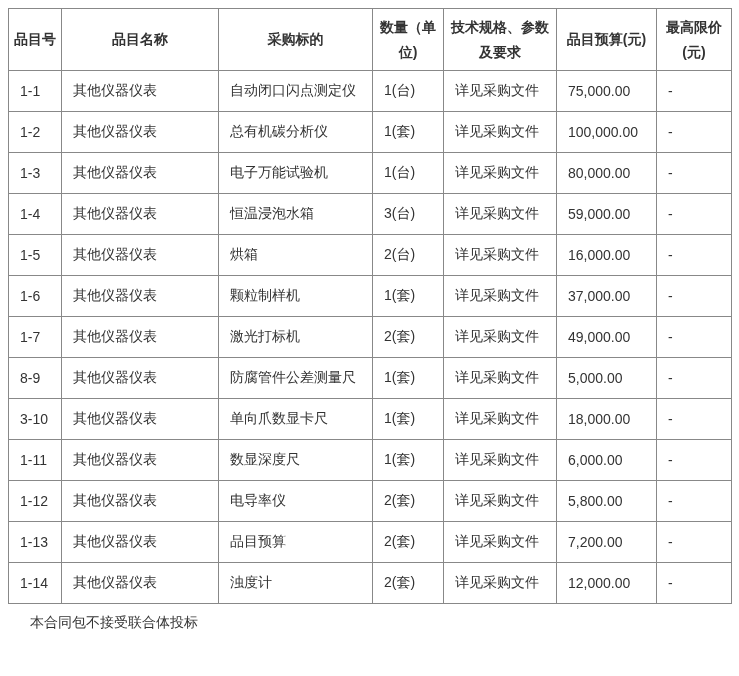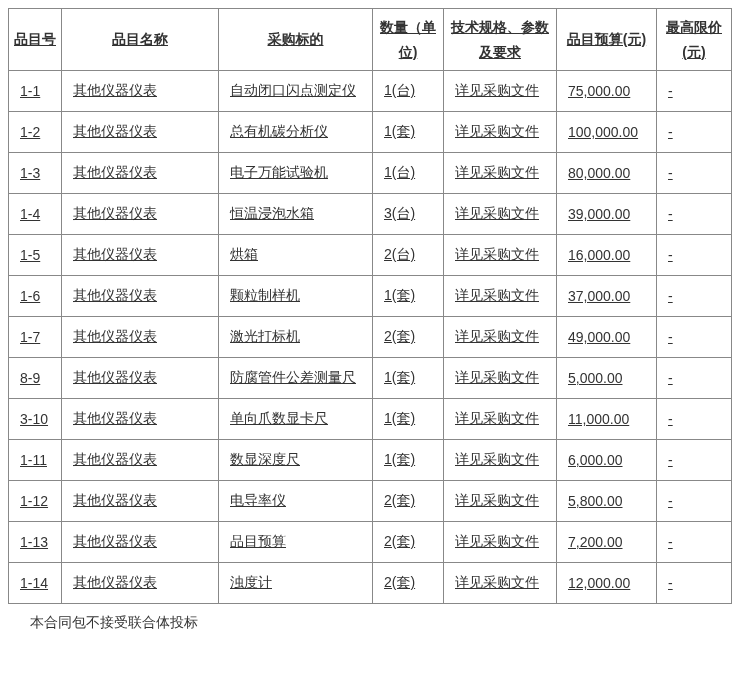--- a/index.html
+++ b/index.html
@@ -15,21 +15,20 @@
     background: #ffffff;
     padding: 8px 8px 0 8px;
     overflow: hidden;
   }
   table.items {
     border-collapse: collapse;
     table-layout: fixed;
     width: 723px;
     font-size: 14px;
     color: #333333;
-    text-decoration: underline;
   }
   table.items th,
   table.items td {
     border: 1px solid #888888;
     overflow: hidden;
   }
   table.items th {
     font-weight: bold;
     text-align: center;
     vertical-align: middle;
@@ -108,21 +107,21 @@
           <td>详见采购文件</td>
           <td>80,000.00</td>
           <td>-</td>
         </tr>
         <tr>
           <td>1-4</td>
           <td>其他仪器仪表</td>
           <td>恒温浸泡水箱</td>
           <td>3(台)</td>
           <td>详见采购文件</td>
-          <td>39,000.00</td>
+          <td>59,000.00</td>
           <td>-</td>
         </tr>
         <tr>
           <td>1-5</td>
           <td>其他仪器仪表</td>
           <td>烘箱</td>
           <td>2(台)</td>
           <td>详见采购文件</td>
           <td>16,000.00</td>
           <td>-</td>
@@ -153,21 +152,21 @@
           <td>详见采购文件</td>
           <td>5,000.00</td>
           <td>-</td>
         </tr>
         <tr>
           <td>3-10</td>
           <td>其他仪器仪表</td>
           <td>单向爪数显卡尺</td>
           <td>1(套)</td>
           <td>详见采购文件</td>
-          <td>11,000.00</td>
+          <td>18,000.00</td>
           <td>-</td>
         </tr>
         <tr>
           <td>1-11</td>
           <td>其他仪器仪表</td>
           <td>数显深度尺</td>
           <td>1(套)</td>
           <td>详见采购文件</td>
           <td>6,000.00</td>
           <td>-</td>

